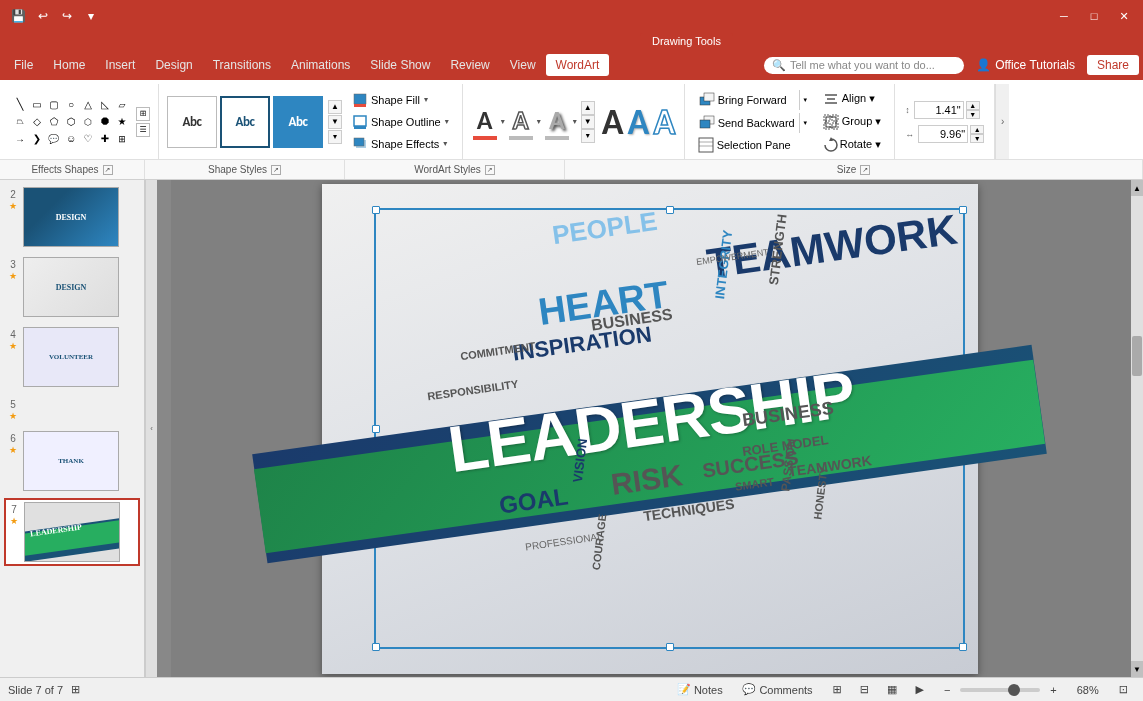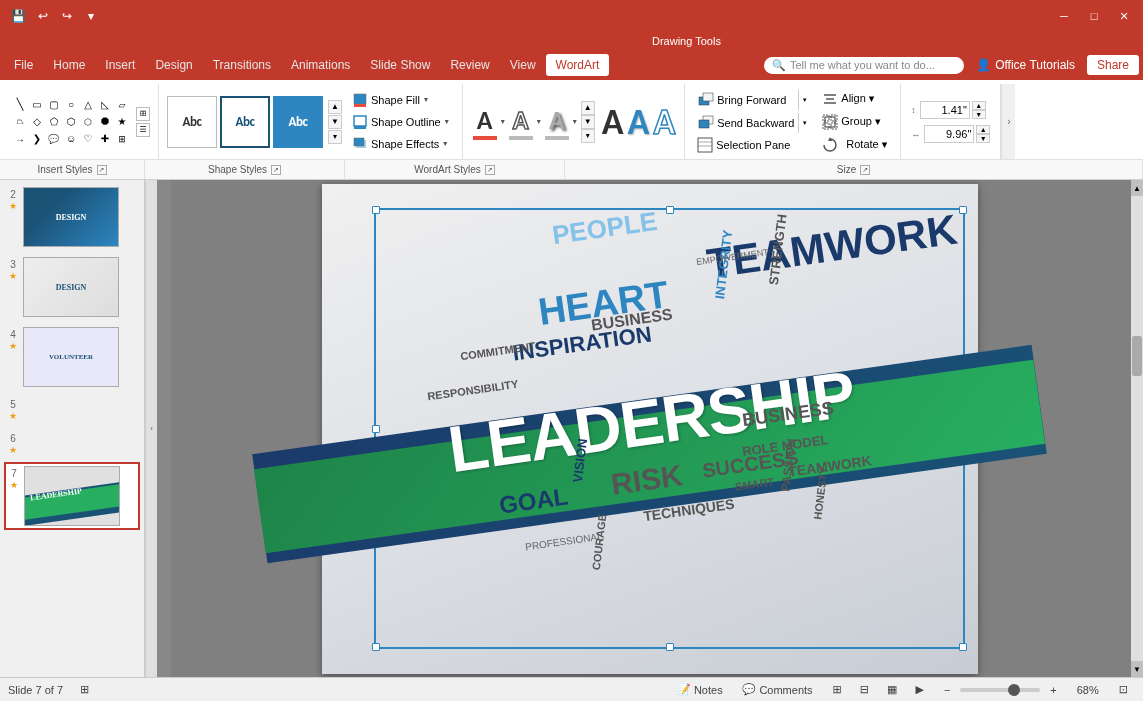--- a/index.html
+++ b/index.html
@@ -339,21 +339,21 @@
     .status-bar {
       height: 24px;
       background: #f0f0f0;
       border-top: 1px solid #ccc;
       display: flex;
       align-items: center;
       padding: 0 8px;
       font-size: 11px;
       color: #444;
     }
-    .status-left { display: flex; align-items: center; gap: 17px; }
+    .status-left { display: flex; align-items: center; gap: 8px; }
     .status-right { margin-left: auto; display: flex; align-items: center; gap: 6px; }
     .status-btn {
       display: flex;
       align-items: center;
       gap: 3px;
       padding: 2px 6px;
       cursor: pointer;
       border: 1px solid transparent;
       border-radius: 2px;
     }
@@ -685,21 +685,21 @@
                     <rect x="1" y="9" width="6" height="6" fill="none" stroke="#555" stroke-width="1" stroke-dasharray="2,1"></rect>
                     <rect x="9" y="9" width="6" height="6" fill="none" stroke="#555" stroke-width="1" stroke-dasharray="2,1"></rect>
                     <rect x="3" y="3" width="10" height="10" fill="none" stroke="#333" stroke-width="1"></rect>
                   </svg>
               </div>
               <span style="font-size:11px;">Group ▾</span>
             </div>
           </div>
 
           <div style="display:flex; align-items:stretch; border:1px solid transparent; border-radius:2px;">
-            <div style="display:flex; align-items:center; gap:8px; padding:2px 4px; cursor:pointer; flex:1;">
+            <div style="display:flex; align-items:center; gap:1px; padding:2px 4px; cursor:pointer; flex:1;">
               <div style="width:16px; height:16px;">
                 <svg width="16" height="16">
                     <path d="M 8 2 A 6 6 0 1 1 2 8" fill="none" stroke="#555" stroke-width="1.5"></path>
                     <polygon points="8,0 10,4 6,4" fill="#555"></polygon>
                   </svg>
               </div>
               <span style="font-size:11px;">Rotate ▾</span>
             </div>
           </div>
         </div>
@@ -725,21 +725,21 @@
           </div>
         </div>
       </div>
     </div>
 
     <div class="ribbon-scroll-right">›</div>
   </div>
 
   <div class="ribbon-labels">
     <div class="ribbon-label-cell" style="width:145px;">
-      <span>Insert Styles</span>
+      <span>Effects Shapes</span>
       <div class="group-expand">↗</div>
     </div>
     <div class="ribbon-label-cell" style="width:200px;">
       <span>Shape Styles</span>
       <div class="group-expand">↗</div>
     </div>
     <div class="ribbon-label-cell" style="width:220px;">
       <span>WordArt Styles</span>
       <div class="group-expand">↗</div>
     </div>
@@ -794,20 +794,25 @@
       <div class="slide-num">
         <span>5</span>
         <span class="slide-star">★</span>
       </div>
     </div>
 
     <div class="slide-item">
       <div class="slide-num">
         <span>6</span>
         <span class="slide-star">★</span>
+      </div>
+      <div class="slide-thumb thumb-thank">
+        <div class="thumb-content">
+          <span style="color:#1a5276; font-weight:bold; font-size:7px; font-family:Arial Black;">THANK</span>
+        </div>
       </div>
     </div>
 
     <div class="slide-item active">
       <div class="slide-num">
         <span>7</span>
         <span class="slide-star">★</span>
       </div>
       <div class="slide-thumb thumb-leadership">
         <div class="thumb-content">

